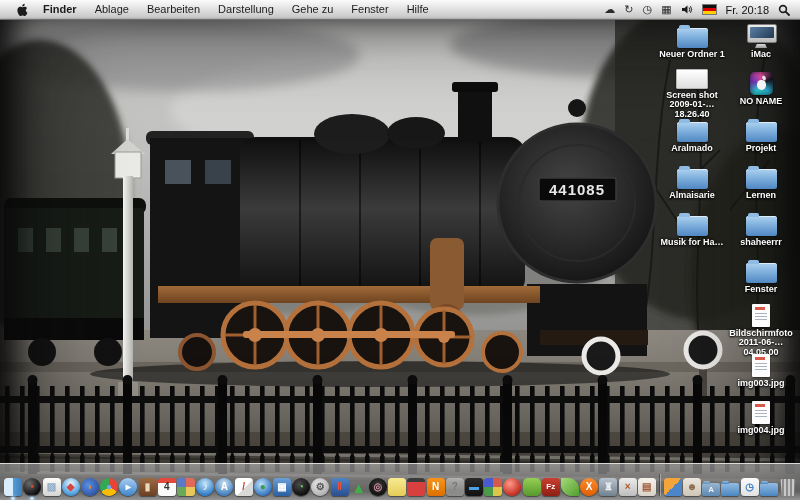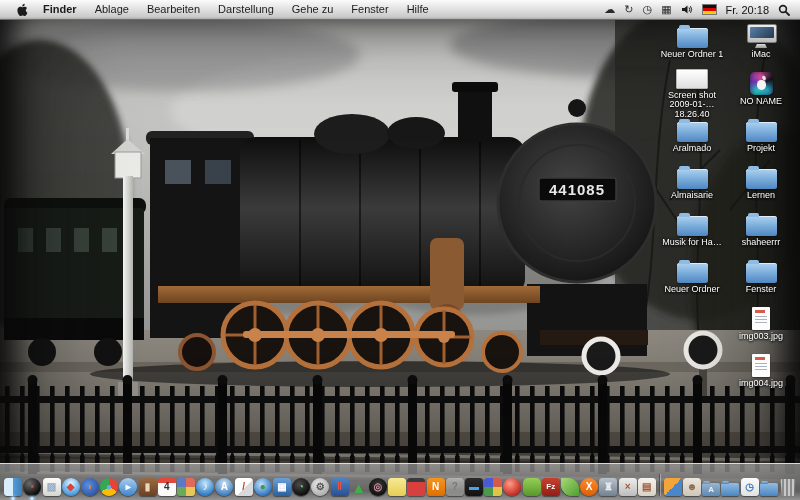--- a/index.html
+++ b/index.html
@@ -26,21 +26,21 @@
     background:linear-gradient(180deg,#111 0% 33%,#d00 33% 66%,#ffce00 66% 100%);}
   .clock-text{font-size:11px;color:#111;}
 
   
   .icon-col{position:absolute;top:21px;width:66px;z-index:3;display:flex;flex-direction:column;}
   #col-left{left:659px;}
   #col-right{left:728px;}
   .d-icon{height:47px;display:flex;flex-direction:column;align-items:center;justify-content:flex-start;cursor:default;}
   .d-icon .art{height:26px;display:flex;align-items:flex-end;justify-content:center;margin-top:1px;}
   .d-label{margin-top:2px;font-size:9px;line-height:1.05;color:#fff;text-align:center;
-    text-shadow:0 1px 2px #000,0 0 3px rgba(0,0,0,.9);max-width:72px;}
+    text-shadow:0 1px 2px #000,0 0 3px rgba(0,0,0,.9);max-width:72px;font-weight:bold;}
   .icon-folder{width:31px;height:20px;border-radius:2.5px;position:relative;
     background:linear-gradient(180deg,#aed2ef 0%,#7fb0dd 45%,#5087c2 100%);
     box-shadow:0 1px 2px rgba(0,0,0,.55), inset 0 1px 0 rgba(255,255,255,.6);}
   .icon-folder::before{content:"";position:absolute;top:-3px;left:2px;width:11px;height:4px;
     border-radius:2px 2px 0 0;background:#8fbce4;}
   .icon-imac{width:28px;height:24px;position:relative;}
   .icon-imac .scr{width:28px;height:17px;border-radius:2px;border:1px solid #7d7d7d;
     background:linear-gradient(180deg,#ececec,#bdbdbd);position:relative;}
   .icon-imac .scr::before{content:"";position:absolute;inset:2px 2px 4px 2px;border-radius:1px;
     background:linear-gradient(135deg,#5a7fa8,#24394f);}
@@ -335,28 +335,20 @@
       </div>
     </div>
     <div class="d-icon">
       <div class="art">
         <div class="icon-folder"></div>
       </div>
       <div class="d-label">
         <div>Musik for Ha…</div>
       </div>
     </div>
-    <div class="d-icon">
-      <div class="art">
-        <div class="icon-folder"></div>
-      </div>
-      <div class="d-label">
-        <div>Neuer Ordner</div>
-      </div>
-    </div>
   </div>
 <div id="col-right" class="icon-col">
     <div class="d-icon">
       <div class="art">
         <div class="icon-imac">
           <div class="scr"></div>
           <div class="base"></div>
         </div>
       </div>
       <div class="d-label">
@@ -401,20 +393,29 @@
       </div>
       <div class="d-label">
         <div>Fenster</div>
       </div>
     </div>
     <div class="d-icon">
       <div class="art">
         <div class="icon-doc"></div>
       </div>
       <div class="d-label">
+        <div>Bildschirmfoto</div>
+        <div>2011-06-…04.05.00</div>
+      </div>
+    </div>
+    <div class="d-icon">
+      <div class="art">
+        <div class="icon-doc"></div>
+      </div>
+      <div class="d-label">
         <div>img003.jpg</div>
       </div>
     </div>
     <div class="d-icon">
       <div class="art">
         <div class="icon-doc"></div>
       </div>
       <div class="d-label">
         <div>img004.jpg</div>
       </div>

